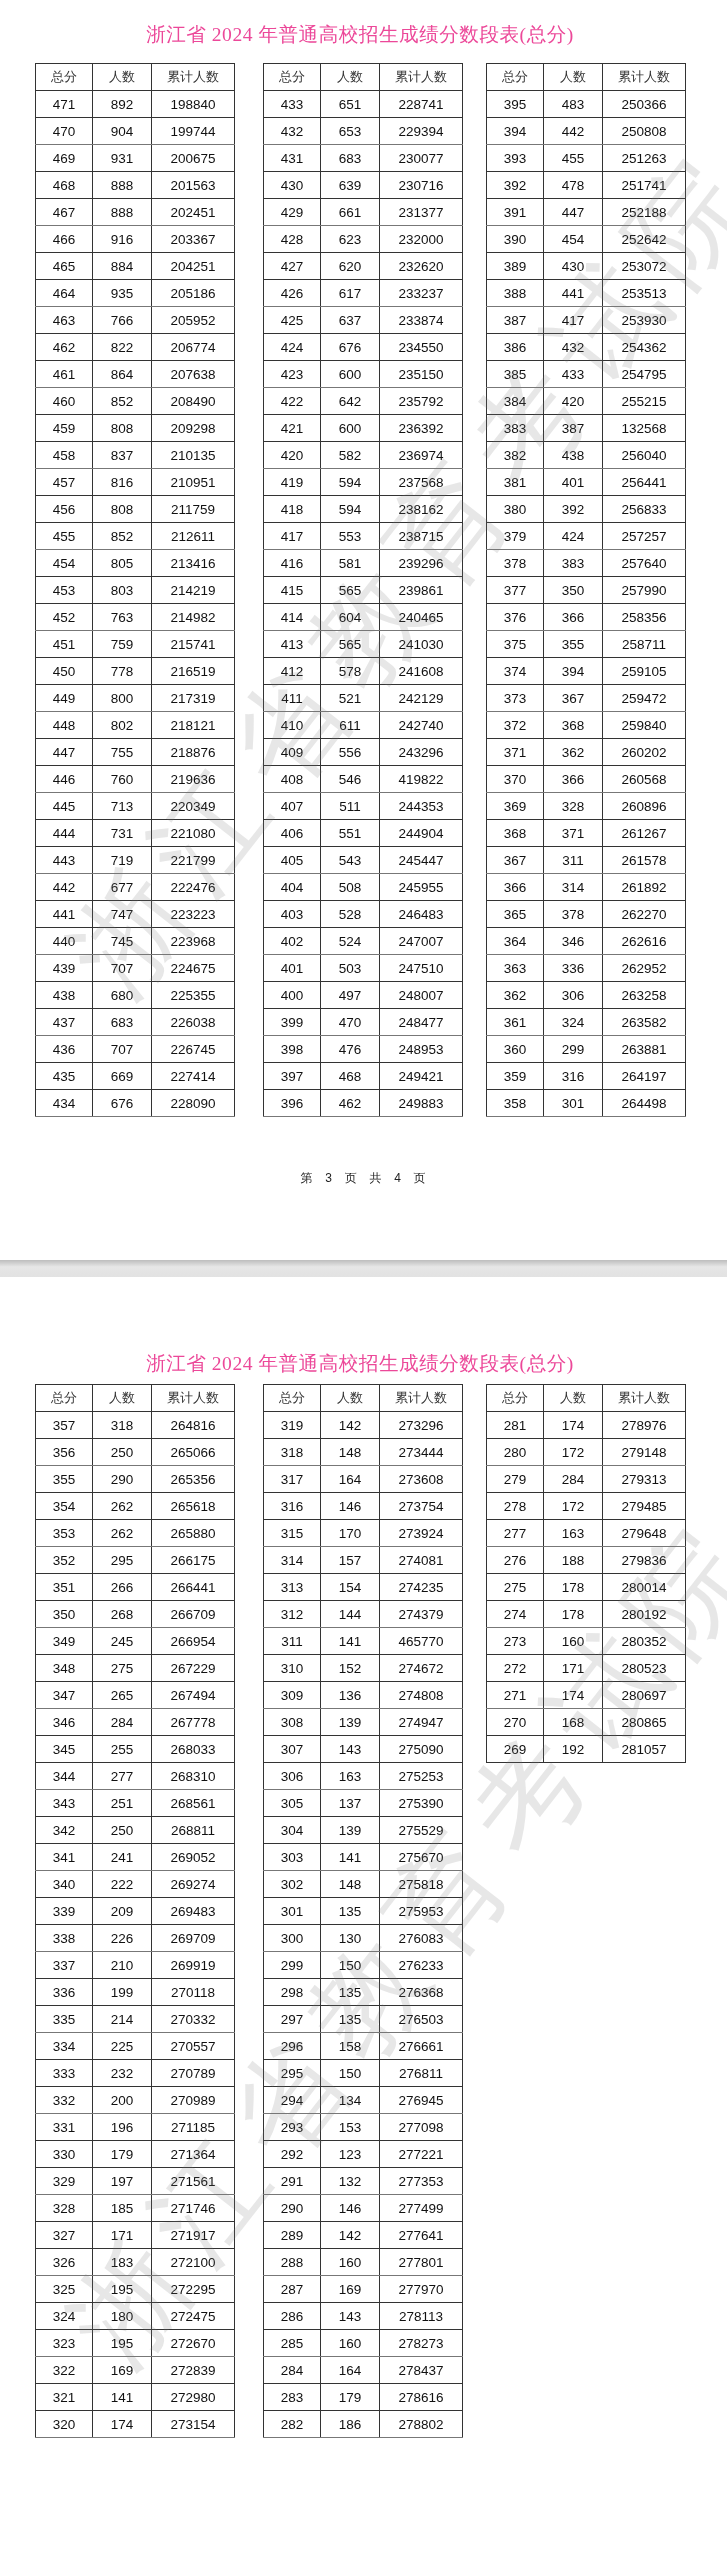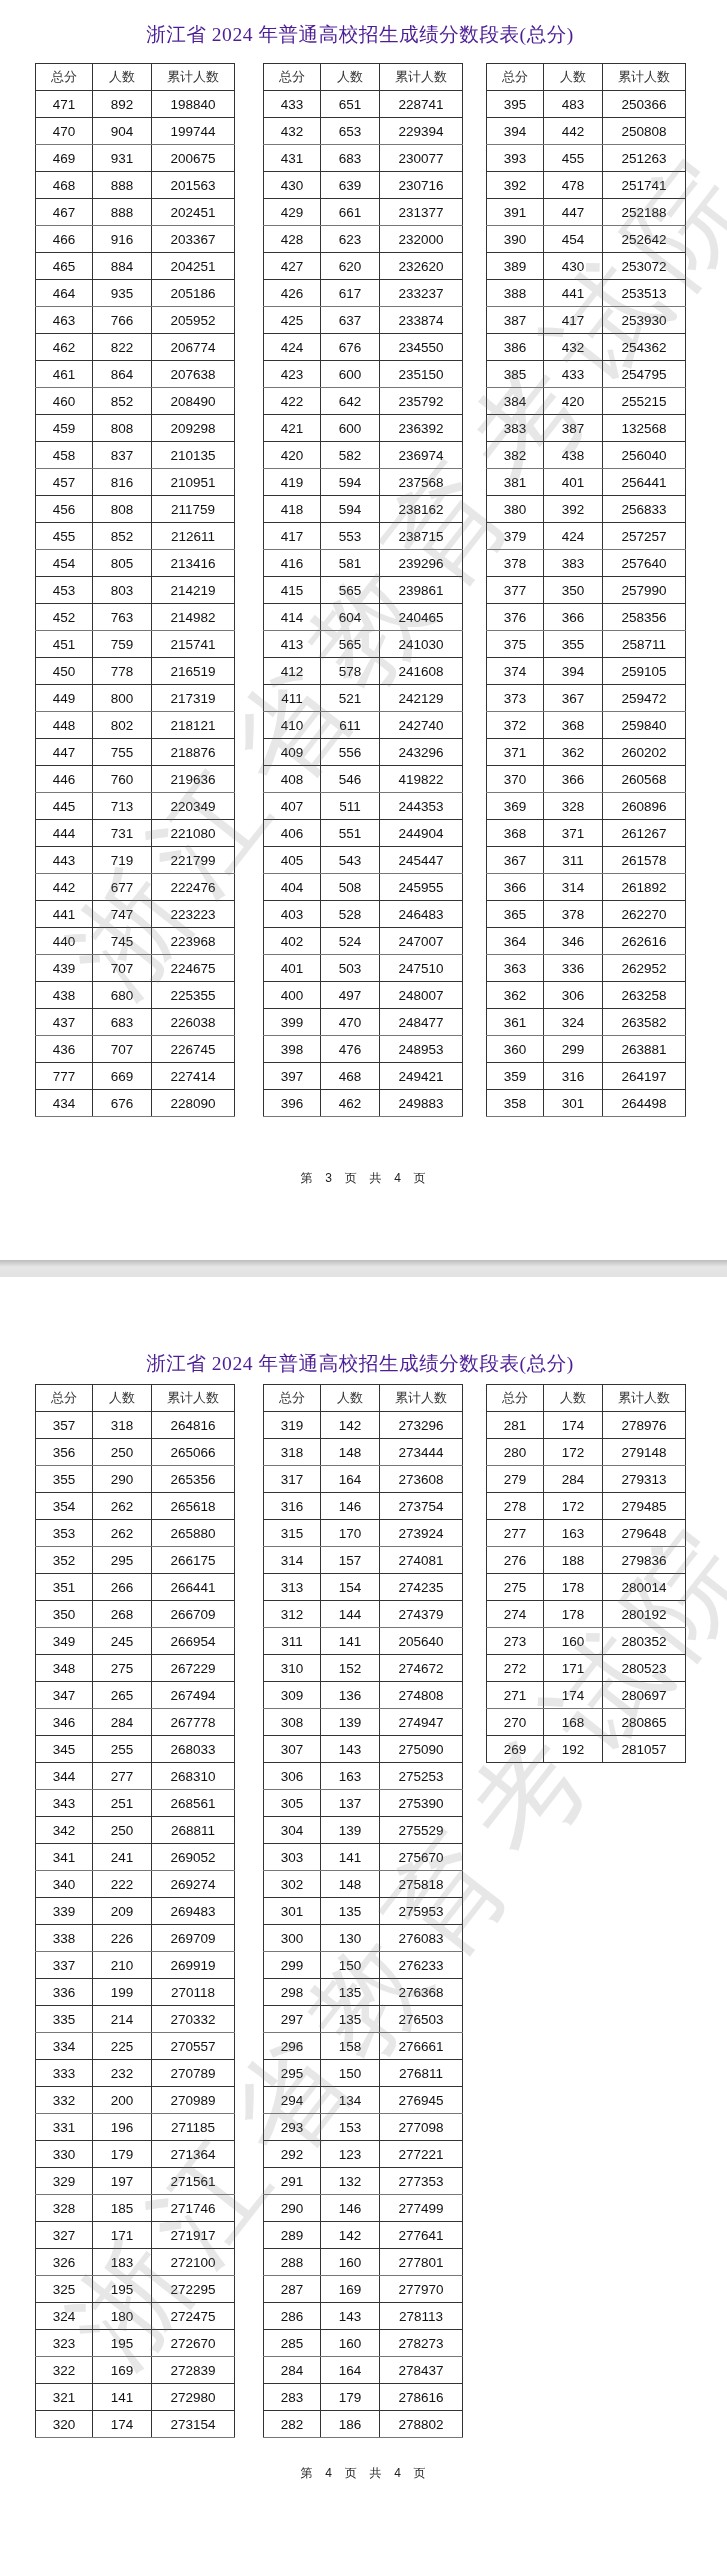--- a/index.html
+++ b/index.html
@@ -4,21 +4,21 @@
 <style>
   html, body { margin:0; padding:0; background:#ffffff; }
   body { width:728px; height:2576px; position:relative; overflow:hidden;
          font-family:"Liberation Sans", "DejaVu Sans", sans-serif; color:#111; }
   .page { position:absolute; left:0; width:728px; background:#fff; overflow:hidden; }
   #page1 { top:0; height:1260px; }
   #page2 { top:1277px; height:1299px; }
   .separator { position:absolute; left:0; top:1260px; width:728px; height:17px;
     background:linear-gradient(#bdbdbd 0%, #e6e6e6 40%, #e2e2e2 100%); }
   .page-title { position:absolute; left:0; width:720px; text-align:center;
-    font-family:"Liberation Serif","DejaVu Serif", serif; font-size:19.6px; color:#4c1d95;
+    font-family:"Liberation Serif","DejaVu Serif", serif; font-size:19.6px; color:#ec4899;
     letter-spacing:0.5px; }
   #page1 .page-title { top:20.5px; }
   #page2 .page-title { top:73px; }
   .footer { position:absolute; left:0; width:728px; text-align:center; font-size:12px;
     color:#222; word-spacing:5.6px; letter-spacing:1.9px; }
   #page1 .footer { top:1170px; }
   #page2 .footer { top:1188px; }
   table.score { position:absolute; border-collapse:collapse; table-layout:fixed;
     font-size:13.5px; background:transparent; z-index:2; }
   table.score td, table.score th { border:0.9px solid #333; text-align:center; padding:0;
@@ -220,21 +220,21 @@
           <td>437</td>
           <td>683</td>
           <td>226038</td>
         </tr>
         <tr>
           <td>436</td>
           <td>707</td>
           <td>226745</td>
         </tr>
         <tr>
-          <td>777</td>
+          <td>435</td>
           <td>669</td>
           <td>227414</td>
         </tr>
         <tr>
           <td>434</td>
           <td>676</td>
           <td>228090</td>
         </tr>
       </tbody>
     </table>
@@ -886,21 +886,21 @@
           <td>274235</td>
         </tr>
         <tr>
           <td>312</td>
           <td>144</td>
           <td>274379</td>
         </tr>
         <tr>
           <td>311</td>
           <td>141</td>
-          <td>205640</td>
+          <td>465770</td>
         </tr>
         <tr>
           <td>310</td>
           <td>152</td>
           <td>274672</td>
         </tr>
         <tr>
           <td>309</td>
           <td>136</td>
           <td>274808</td>
@@ -1110,15 +1110,14 @@
           <td>280865</td>
         </tr>
         <tr>
           <td>269</td>
           <td>192</td>
           <td>281057</td>
         </tr>
       </tbody>
     </table>
   <div class="watermark">浙江省教育考试院</div>
-  <div class="footer">第 4 页 共 4 页</div>
 </div>
 
 
 </body></html>

